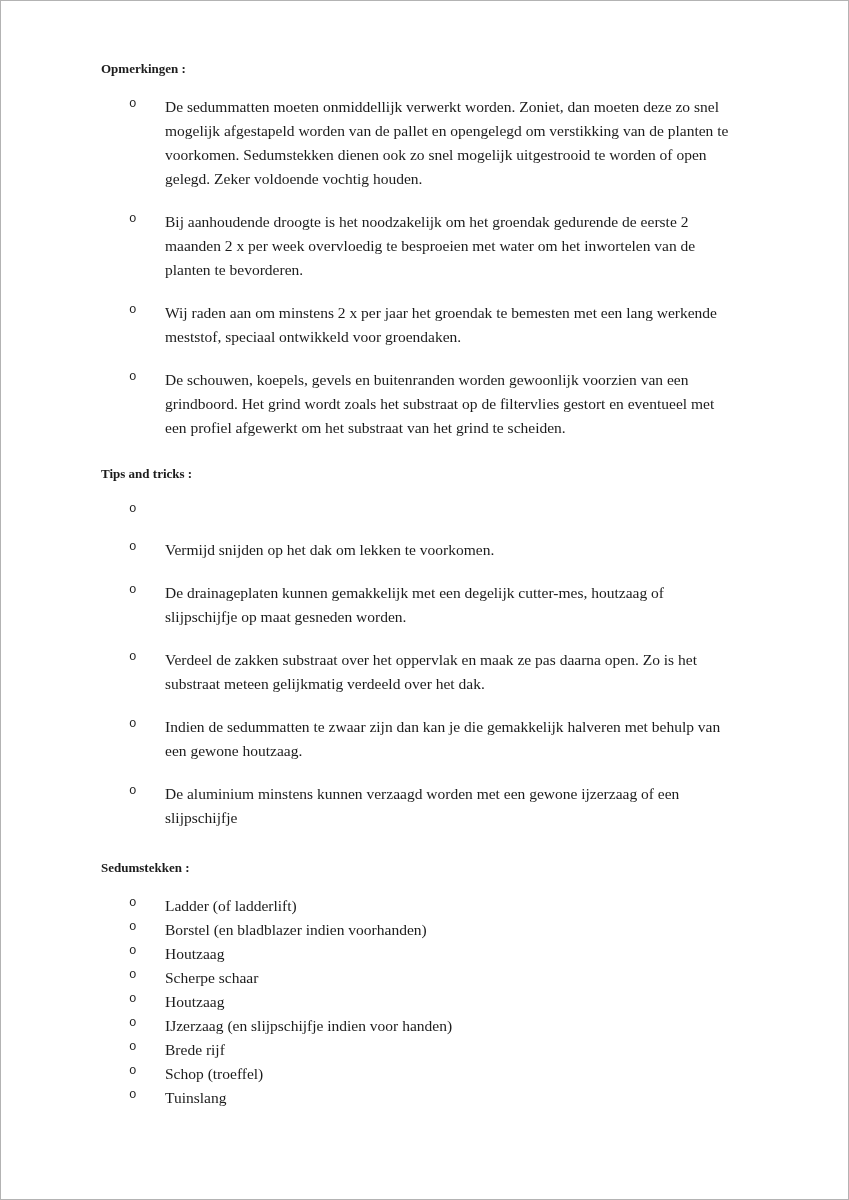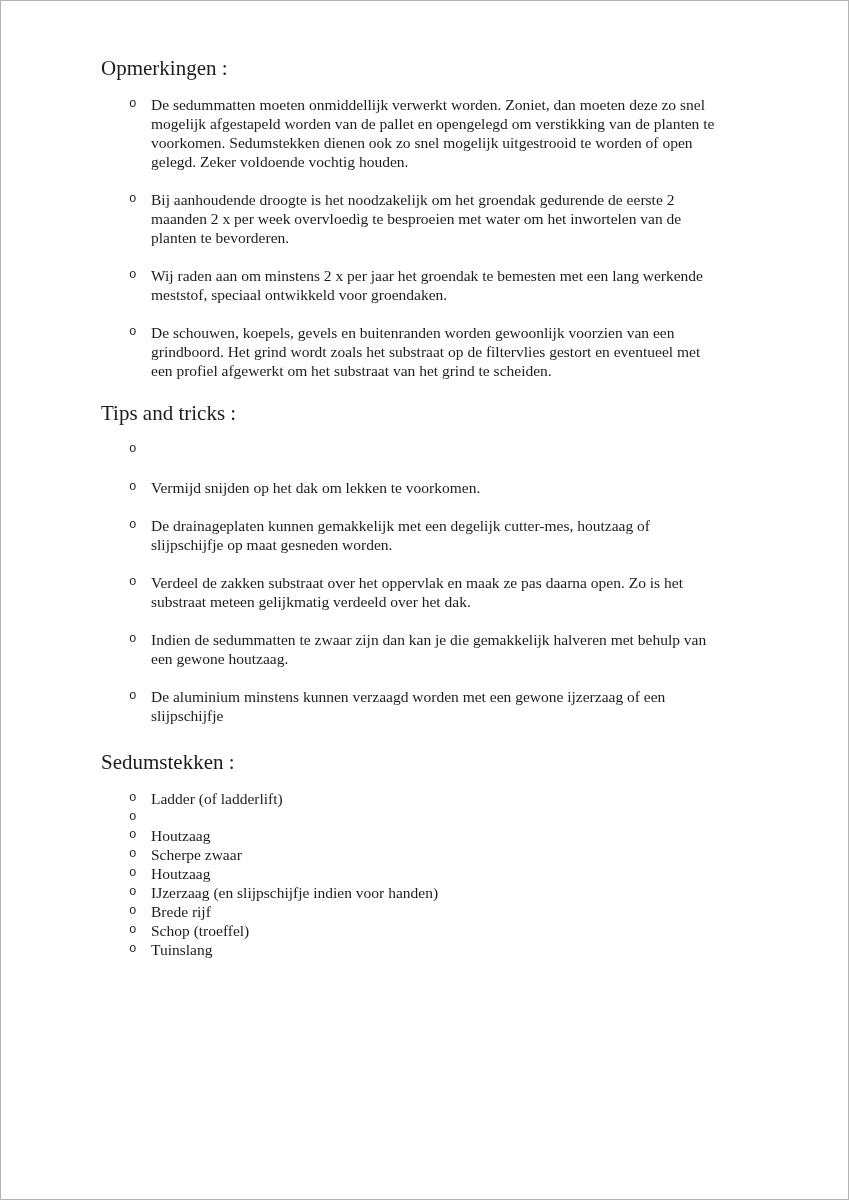--- a/index.html
+++ b/index.html
@@ -25,23 +25,23 @@
   .section {
     margin: 0;
   }
   .section + .section.tips {
     margin-top: 24px;
   }
   .section + .section.benodigdheden {
     margin-top: 28px;
   }
   .section-heading {
-    font-size: 21px;
+    font-size: 13px;
     line-height: 19px;
-    font-weight: normal;
+    font-weight: bold;
     margin: 0 0 17px 0;
   }
   ul.items {
     list-style: none;
     margin: 0;
     padding: 0 0 0 28px;
   }
   li.item {
     display: flex;
     align-items: flex-start;
@@ -58,21 +58,22 @@
     width: 22px;
     font-family: "Liberation Mono", monospace;
     font-size: 12.5px;
     line-height: 18.5px;
     color: #1c1c1c;
   }
   .item-text {
     flex: 0 1 auto;
     max-width: 565px;
     font-size: 15.5px;
-    line-height: 19px;
+    line-height: 24px;
+    margin-left: 14px;
   }
 </style>
 </head>
 <body>
 
 <div class="page">
   <div class="content">
 
     <div class="section spaced">
       <h2 class="section-heading">Opmerkingen :</h2>
@@ -127,28 +128,29 @@
 
     <div class="section tight benodigdheden">
       <h2 class="section-heading">Sedumstekken :</h2>
       <ul class="items">
         <li class="item">
           <span class="bullet">o</span>
           <span class="item-text">Ladder (of ladderlift)</span>
         </li>
         <li class="item">
           <span class="bullet">o</span>
+          <span class="item-text">Borstel (en bladblazer indien voorhanden)</span>
         </li>
         <li class="item">
           <span class="bullet">o</span>
           <span class="item-text">Houtzaag</span>
         </li>
         <li class="item">
           <span class="bullet">o</span>
-          <span class="item-text">Scherpe zwaar</span>
+          <span class="item-text">Scherpe schaar</span>
         </li>
         <li class="item">
           <span class="bullet">o</span>
           <span class="item-text">Houtzaag</span>
         </li>
         <li class="item">
           <span class="bullet">o</span>
           <span class="item-text">IJzerzaag (en slijpschijfje indien voor handen)</span>
         </li>
         <li class="item">

